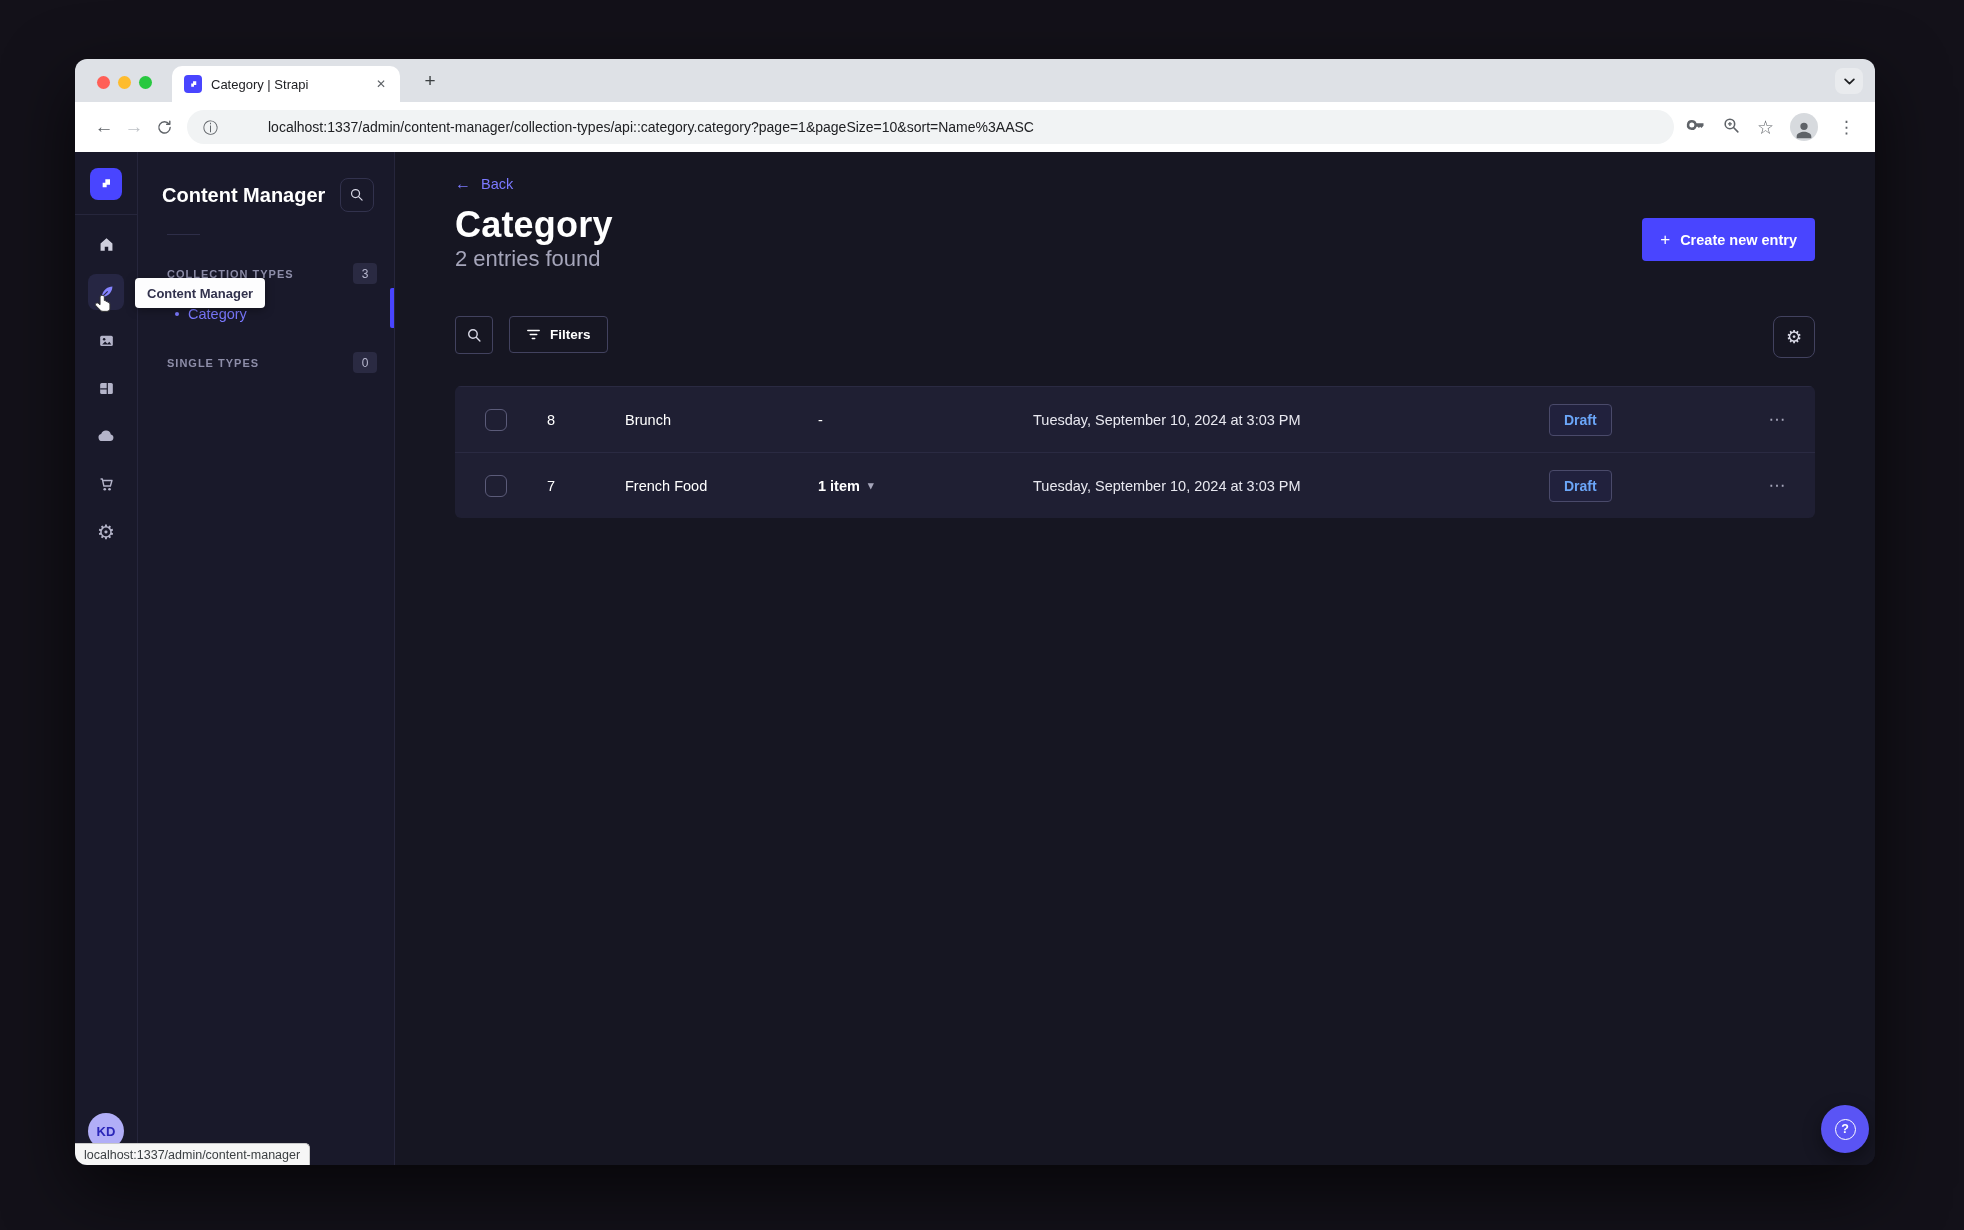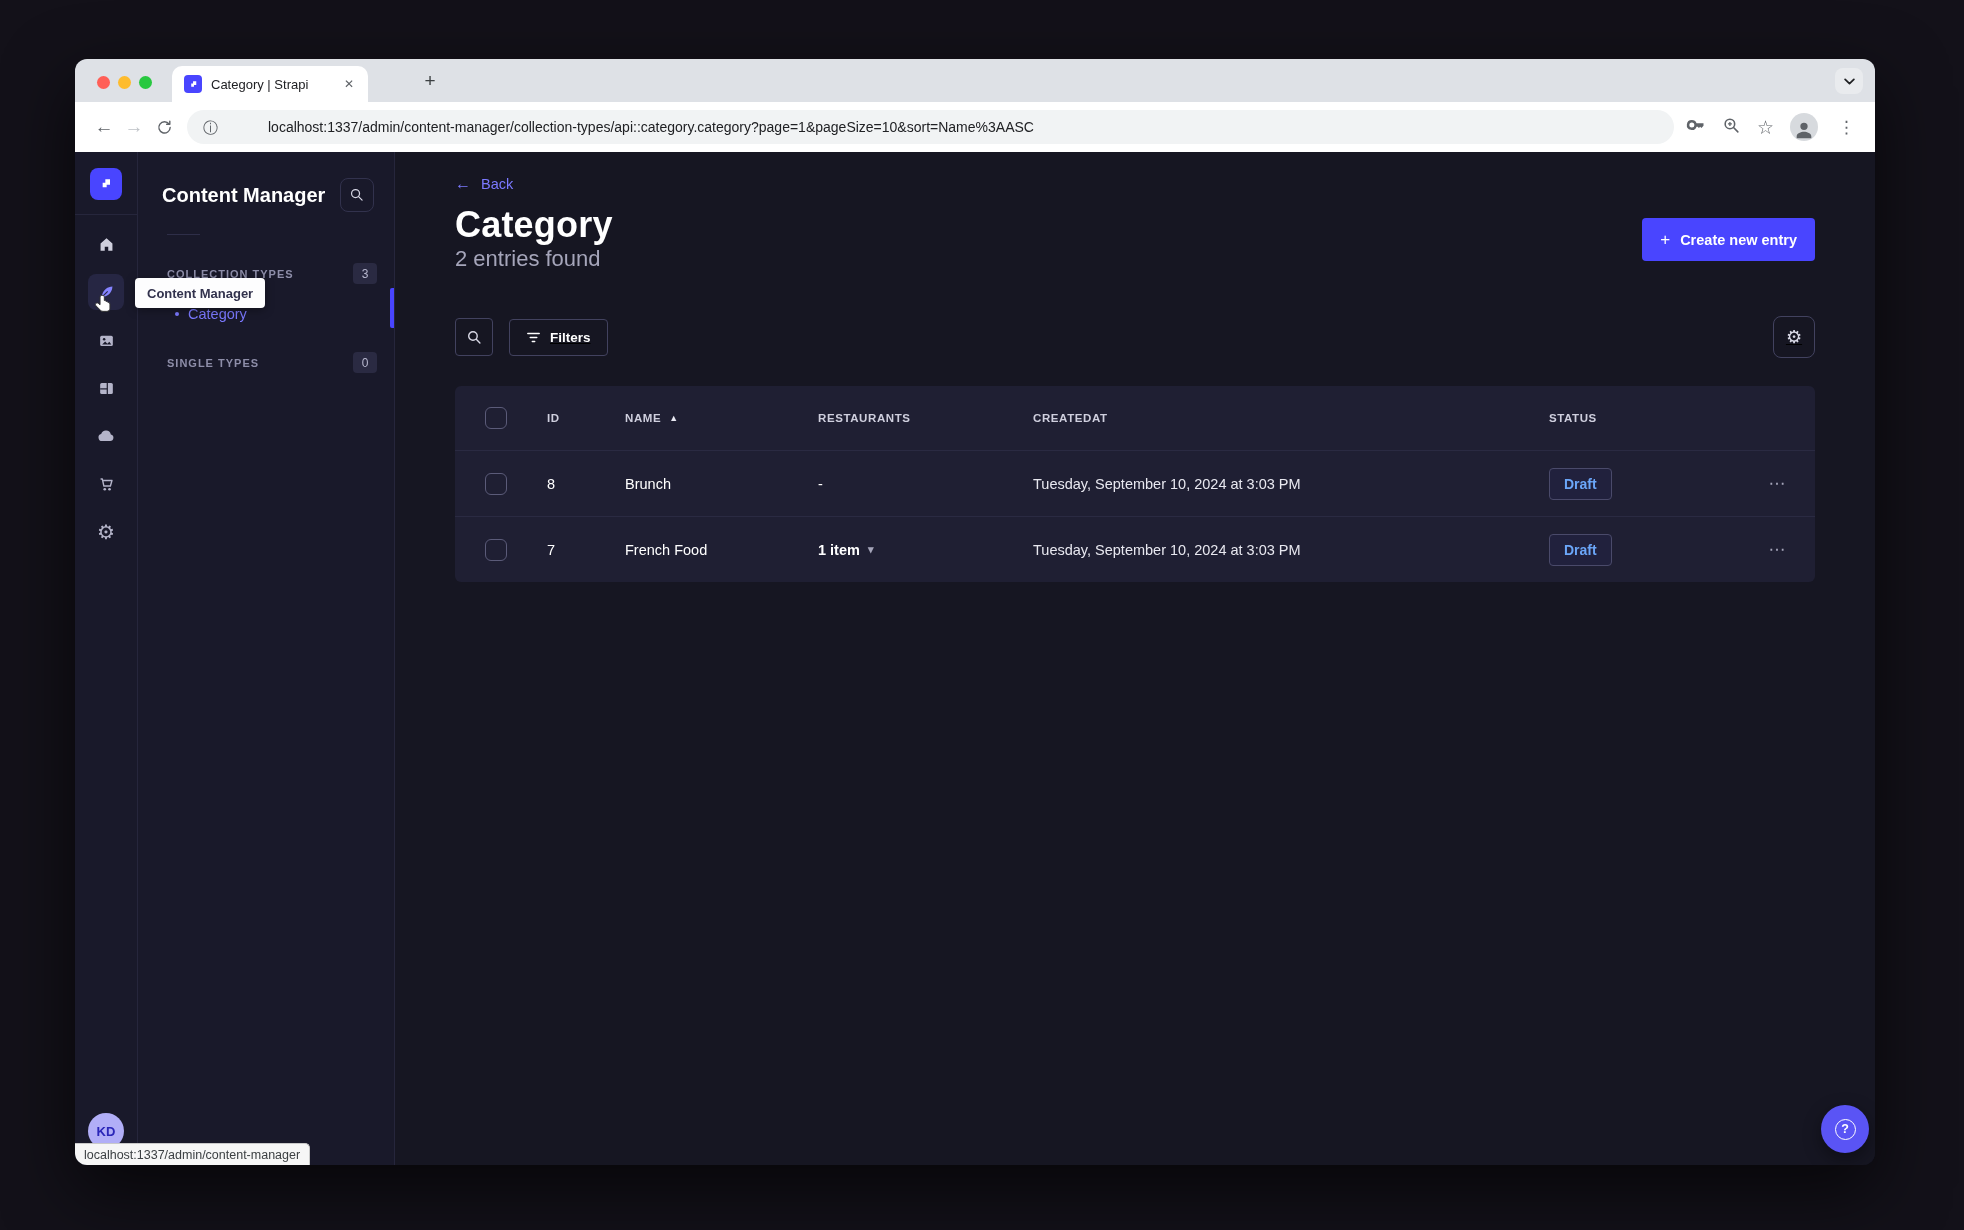--- a/index.html
+++ b/index.html
@@ -8,21 +8,21 @@
 
   
   .window { position:absolute; left:75px; top:59px; width:1800px; height:1106px;
     border-radius:12px; overflow:hidden; box-shadow:0 25px 70px rgba(0,0,0,.65); background:#161623; }
 
   
   .tabstrip { position:relative; height:43px; background:#dee1e6; }
   .traffic { position:absolute; left:22px; top:17px; display:flex; gap:8px; }
   .traffic i { width:13px; height:13px; border-radius:50%; display:block; }
   .t-red{ background:#ff5f57;} .t-yellow{ background:#febc2e;} .t-green{ background:#28c840;}
-  .tab { position:absolute; left:97px; bottom:0; width:196px; height:36px; background:#ffffff;
+  .tab { position:absolute; left:97px; bottom:0; width:228px; height:36px; background:#ffffff;
     border-radius:10px 10px 0 0; display:flex; align-items:center; padding:0 10px 0 12px; }
   .favicon { width:18px; height:18px; border-radius:4px; background:#4945ff; display:flex; align-items:center; justify-content:center; flex:none; }
   .tab-title { flex:1; margin-left:9px; font-size:13px; color:#202124; white-space:nowrap; overflow:hidden; }
   .tab-close { font-size:12px; color:#5f6368; padding:2px 4px; }
   .newtab { position:absolute; left:342px; top:9px; width:26px; height:26px; display:flex; align-items:center; justify-content:center;
     font-size:19px; color:#3c4043; border-radius:50%; }
   .tab-chevron { position:absolute; right:12px; top:9px; width:28px; height:26px; border-radius:8px; background:#e9ebee;
     display:flex; align-items:center; justify-content:center; }
 
   
@@ -82,21 +82,21 @@
   .back-row { display:flex; align-items:center; gap:10px; color:#7b79ff; }
   .back-arrow { font-size:16px; line-height:1; }
   .back-label { font-size:14.5px; }
   .head-row { display:flex; align-items:flex-start; justify-content:space-between; margin-top:12px; }
   .page-title { font-size:36px; font-weight:bold; color:#ffffff; letter-spacing:.2px; }
   .page-subtitle { font-size:22px; color:#a5a5ba; margin-top:0; }
   .create-btn { margin-top:14px; display:flex; align-items:center; gap:10px; background:#4945ff; color:#fff;
     border:none; border-radius:4px; padding:13px 18px; font-size:14.5px; font-weight:bold; font-family:inherit; }
   .create-plus { font-size:17px; font-weight:normal; line-height:1; }
 
-  .action-row { display:flex; align-items:center; margin-top:44px;text-decoration:underline; }
+  .action-row { display:flex; align-items:flex-start; margin-top:44px; }
   .search-btn { width:38px; height:38px; border:1px solid #42425f; border-radius:4px; background:none;
     display:flex; align-items:center; justify-content:center; }
   .filters-btn { margin-left:16px; display:flex; align-items:center; gap:9px; border:1px solid #42425f; border-radius:4px;
     background:none; padding:10px 16px; color:#fff; font-size:13.5px; font-weight:bold; font-family:inherit; }
   .view-gear-btn { margin-left:auto; width:42px; height:42px; border:1px solid #42425f; border-radius:8px; background:none;
     display:flex; align-items:center; justify-content:center; color:#d9d9e6; font-size:18px; }
 
   
   .table-panel { margin-top:28px; background:#1f1f33; border-radius:6px; overflow:hidden; }
   .trow { display:grid; grid-template-columns:72px 98px 193px 215px 516px 191px 1fr; align-items:center; }
@@ -306,32 +306,20 @@
               <line x1="2" y1="3" x2="16" y2="3" stroke="#ffffff" stroke-width="1.8" stroke-linecap="round"></line>
               <line x1="5" y1="8" x2="13" y2="8" stroke="#ffffff" stroke-width="1.8" stroke-linecap="round"></line>
               <line x1="7.5" y1="13" x2="10.5" y2="13" stroke="#ffffff" stroke-width="1.8" stroke-linecap="round"></line>
             </svg>
           <span>Filters</span>
         </button>
         <button class="view-gear-btn">⚙</button>
       </div>
 
       <div class="table-panel">
-        <div class="trow header">
-          <span class="cb"></span>
-          <span class="th id-col">ID</span>
-          <span class="th th-name">
-            <span>NAME</span>
-            <span class="sort-asc">▲</span>
-          </span>
-          <span class="th">RESTAURANTS</span>
-          <span class="th">CREATEDAT</span>
-          <span class="th">STATUS</span>
-          <span></span>
-        </div>
 
         <div class="trow body">
           <span class="cb"></span>
           <span class="td id-col">8</span>
           <span class="td">Brunch</span>
           <span class="td">-</span>
           <span class="td date">Tuesday, September 10, 2024 at 3:03 PM</span>
           <span><span class="status-badge">Draft</span></span>
           <span class="row-actions">⋯</span>
         </div>

